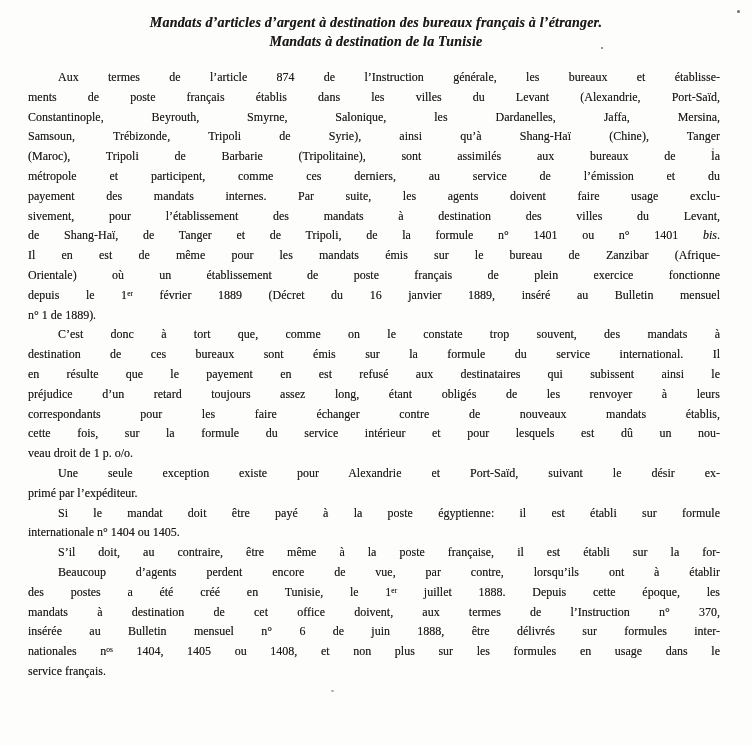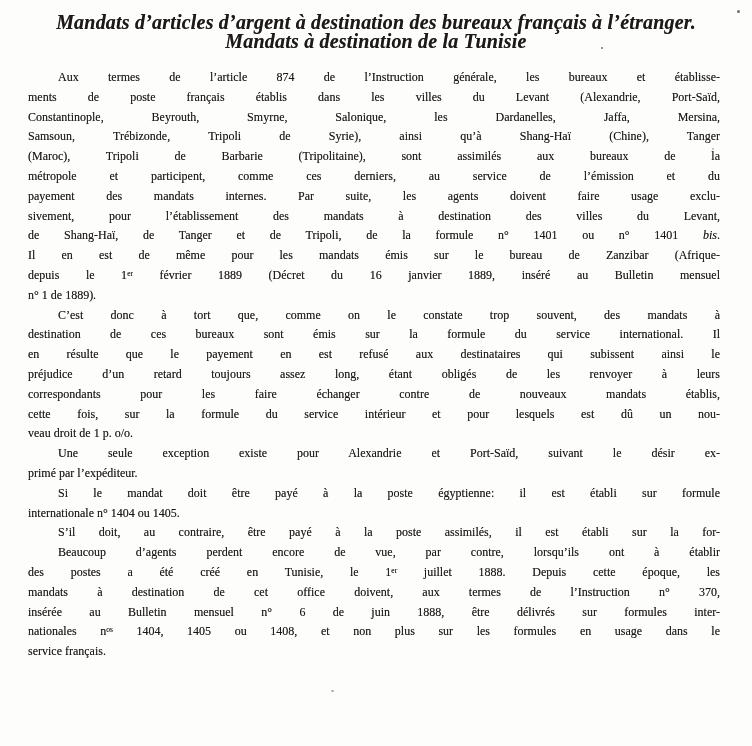--- a/index.html
+++ b/index.html
@@ -15,21 +15,21 @@
     color: #1c1916;
     font-family: "Liberation Serif", "DejaVu Serif", serif;
     overflow: hidden;
     box-sizing: border-box;
   }
   .doc-title {
     padding-top: 13px;
     text-align: center;
     font-weight: bold;
     font-style: italic;
-    font-size: 20px;
+    font-size: 14px;
     line-height: 19px;
     letter-spacing: 0.2px;
   }
   .doc-title .t-line {
     text-shadow: 0 0 0.5px rgba(20, 16, 12, 0.55);
   }
   .body-text {
     margin: 17px 0 0 28px;
     width: 692px;
     font-size: 12px;
@@ -81,20 +81,21 @@
         <div class="line first">Aux termes de l’article 874 de l’Instruction générale, les bureaux et établisse-</div>
         <div class="line">ments de poste français établis dans les villes du Levant (Alexandrie, Port-Saïd,</div>
         <div class="line">Constantinople, Beyrouth, Smyrne, Salonique, les Dardanelles, Jaffa, Mersina,</div>
         <div class="line">Samsoun, Trébizonde, Tripoli de Syrie), ainsi qu’à Shang-Haï (Chine), Tanger</div>
         <div class="line">(Maroc), Tripoli de Barbarie (Tripolitaine), sont assimilés aux bureaux de la</div>
         <div class="line">métropole et participent, comme ces derniers, au service de l’émission et du</div>
         <div class="line">payement des mandats internes. Par suite, les agents doivent faire usage exclu-</div>
         <div class="line">sivement, pour l’établissement des mandats à destination des villes du Levant,</div>
         <div class="line">de Shang-Haï, de Tanger et de Tripoli, de la formule n° 1401 ou n° 1401 <i>bis</i>.</div>
         <div class="line">Il en est de même pour les mandats émis sur le bureau de Zanzibar (Afrique-</div>
+        <div class="line">Orientale) où un établissement de poste français de plein exercice fonctionne</div>
         <div class="line">depuis le 1<sup>er</sup> février 1889 (Décret du 16 janvier 1889, inséré au Bulletin mensuel</div>
         <div class="line last">n° 1 de 1889).</div>
       </div>
       <div class="para">
         <div class="line first">C’est donc à tort que, comme on le constate trop souvent, des mandats à</div>
         <div class="line">destination de ces bureaux sont émis sur la formule du service international. Il</div>
         <div class="line">en résulte que le payement en est refusé aux destinataires qui subissent ainsi le</div>
         <div class="line">préjudice d’un retard toujours assez long, étant obligés de les renvoyer à leurs</div>
         <div class="line">correspondants pour les faire échanger contre de nouveaux mandats établis,</div>
         <div class="line">cette fois, sur la formule du service intérieur et pour lesquels est dû un nou-</div>
@@ -102,21 +103,21 @@
       </div>
       <div class="para">
         <div class="line first">Une seule exception existe pour Alexandrie et Port-Saïd, suivant le désir ex-</div>
         <div class="line last">primé par l’expéditeur.</div>
       </div>
       <div class="para">
         <div class="line first">Si le mandat doit être payé à la poste égyptienne: il est établi sur formule</div>
         <div class="line last">internationale n° 1404 ou 1405.</div>
       </div>
       <div class="para">
-        <div class="line first">S’il doit, au contraire, être payé à la poste assimilés, il est établi sur la for-</div>
+        <div class="line first">S’il doit, au contraire, être même à la poste française, il est établi sur la for-</div>
       </div>
       <div class="para">
         <div class="line first">Beaucoup d’agents perdent encore de vue, par contre, lorsqu’ils ont à établir</div>
         <div class="line">des postes a été créé en Tunisie, le 1<sup>er</sup> juillet 1888. Depuis cette époque, les</div>
         <div class="line">mandats à destination de cet office doivent, aux termes de l’Instruction n° 370,</div>
         <div class="line">insérée au Bulletin mensuel n° 6 de juin 1888, être délivrés sur formules inter-</div>
         <div class="line">nationales n<sup>os</sup> 1404, 1405 ou 1408, et non plus sur les formules en usage dans le</div>
         <div class="line last">service français.</div>
       </div>
     </div>

